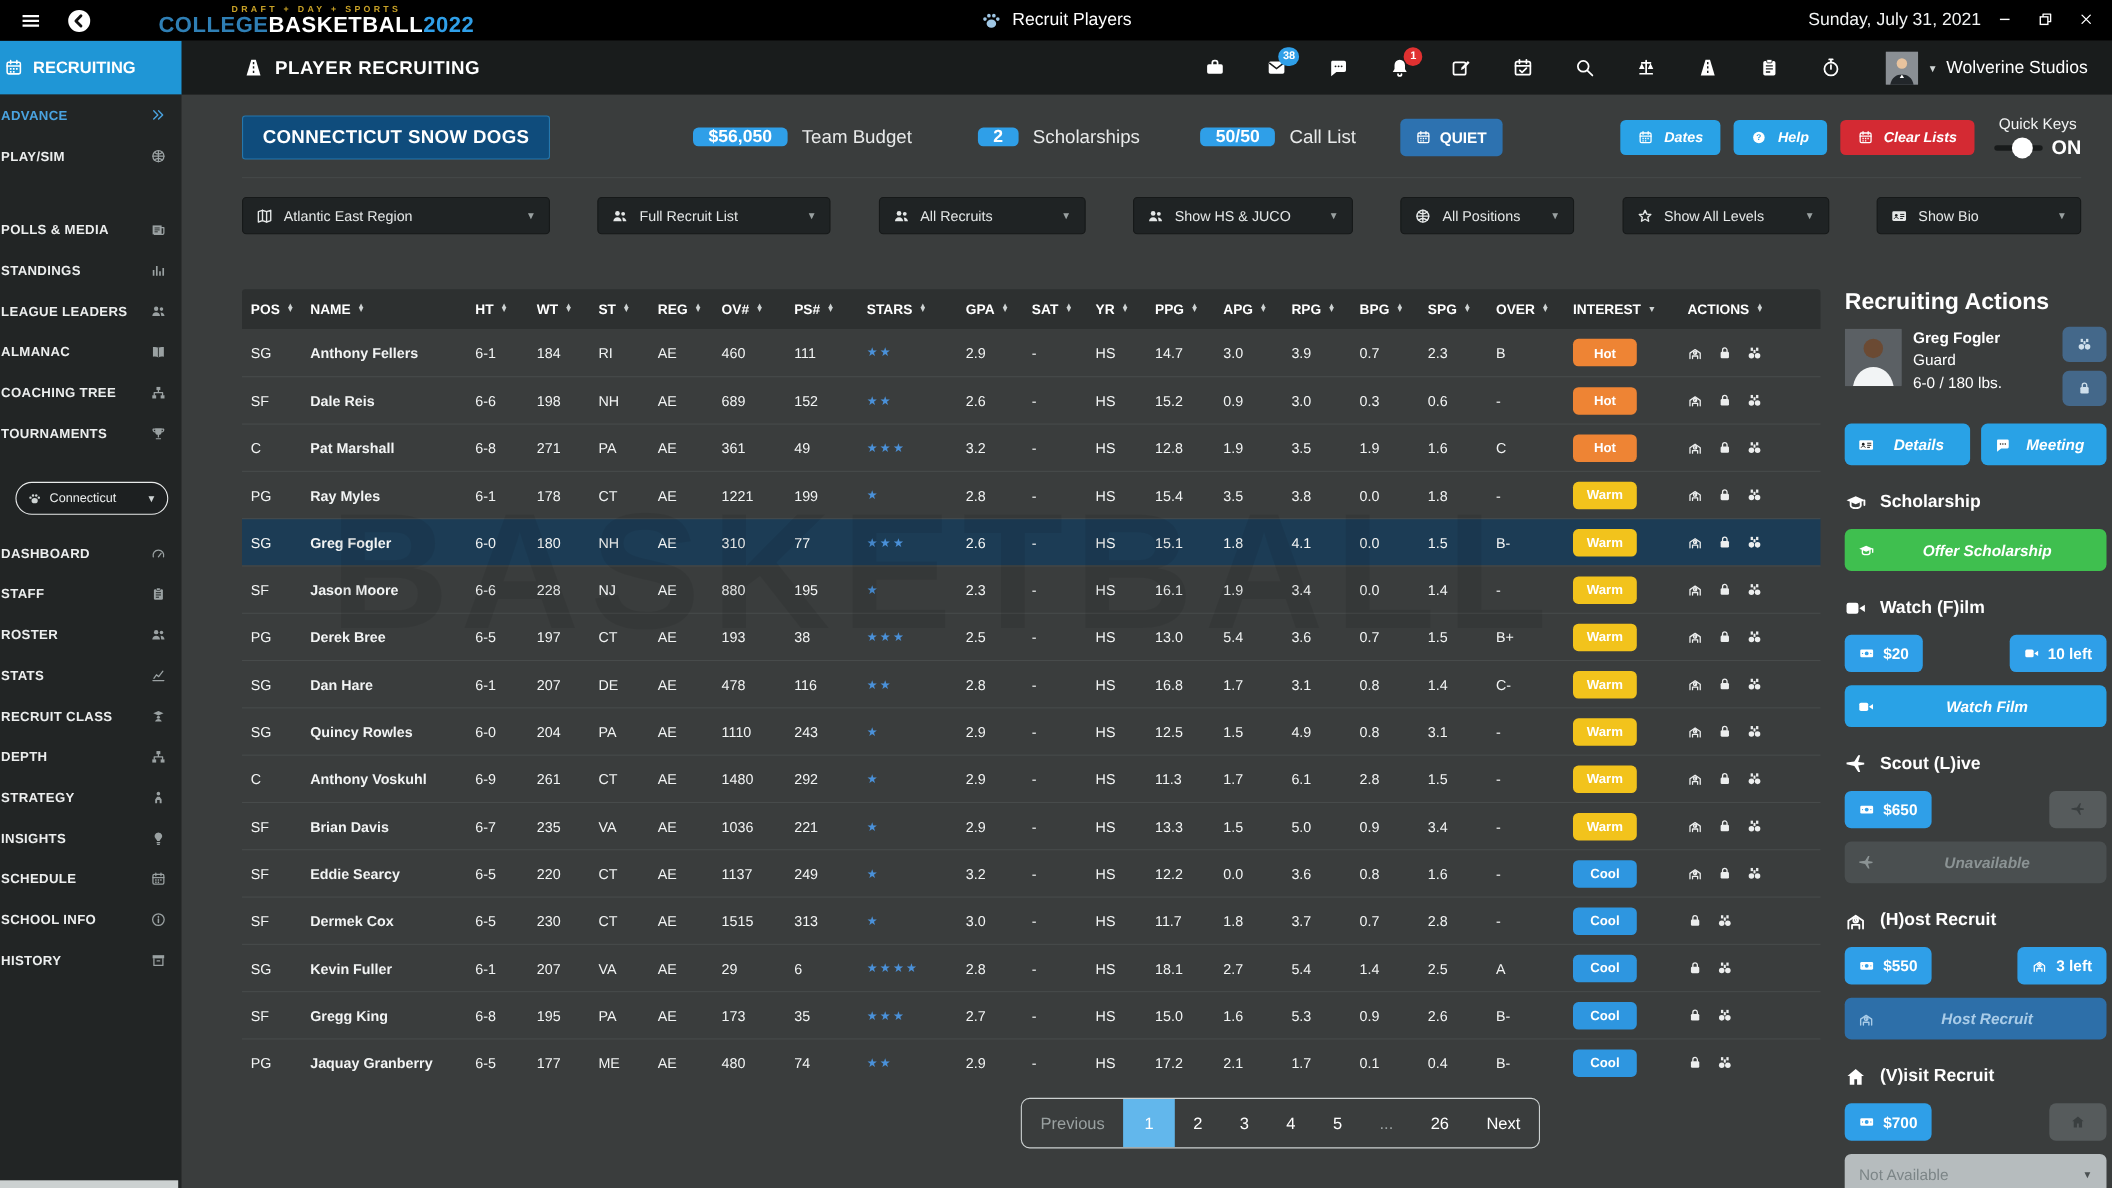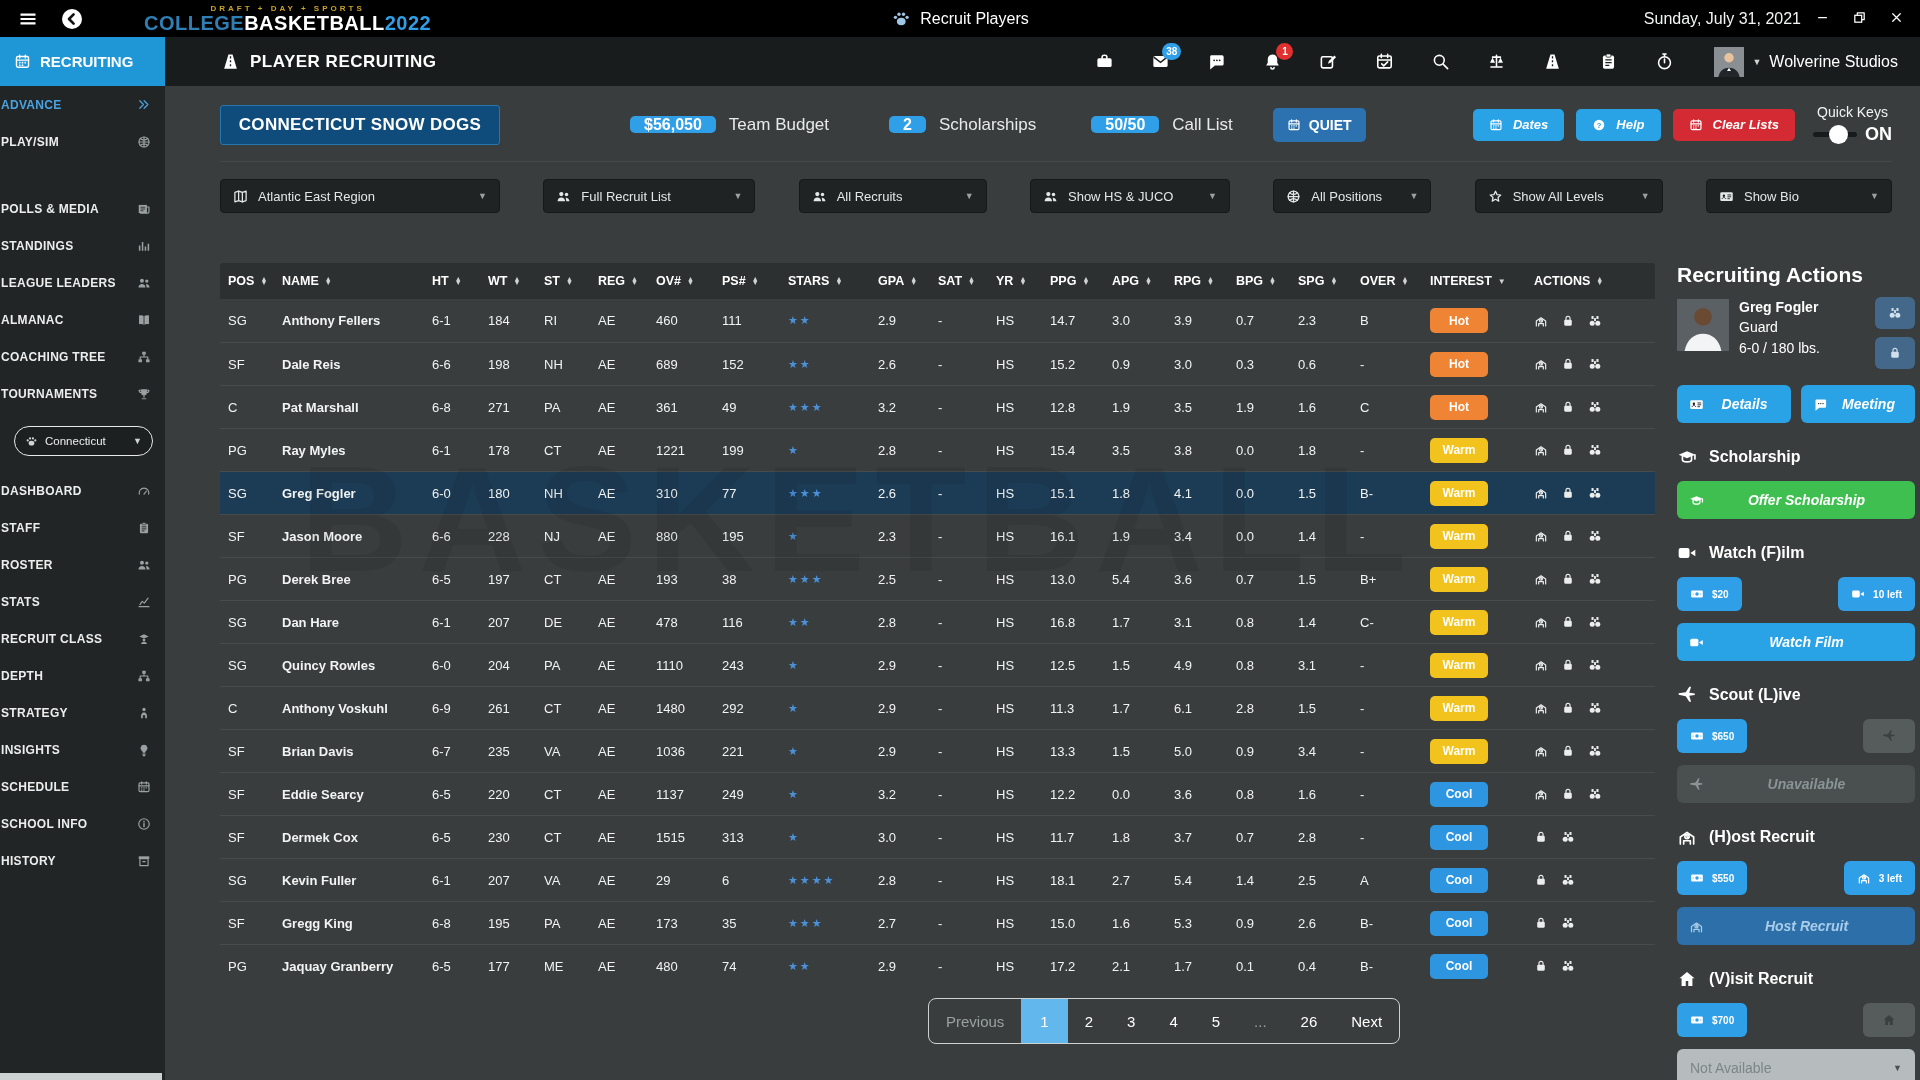--- a/index.html
+++ b/index.html
@@ -19,42 +19,42 @@
   .logo-main .c1 { color:#2f7fb5; } .logo-main .c2 { color:#fff; } .logo-main .c3 { color:#2f9fe8; }
   .tb-center { position:absolute; left:50%; transform:translateX(-50%); display:flex; align-items:center; gap:9px; font-size:16px; }
   .tb-center .ic { font-size:20px; color:#9fc6e4; }
   .tb-right { margin-left:auto; display:flex; align-items:flex-start; gap:14px; }
   .tb-date { font-size:16px; color:#f2f4f4; }
   .winbtns { display:flex; align-items:center; gap:22px; padding-right:6px; }
   .winbtn { font-size:15px; color:#fff; cursor:pointer; }
 
   
   .appbar { height:49px; background:#191c1c; display:flex; align-items:center; }
-  .recruiting-tab { width:165px; height:49px; background:#1f96d6; display:flex; align-items:center; gap:9px; padding-left:14px; font-size:15px; font-weight:bold; cursor:pointer; flex:0 0 auto; }
+  .recruiting-tab { width:165px; height:49px; background:#1f96d6; display:flex; align-items:center; gap:9px; padding-left:4px; font-size:15px; font-weight:bold; cursor:pointer; flex:0 0 auto; }
   .recruiting-tab .ic { font-size:17px; }
   .page-title { display:flex; align-items:center; gap:10px; margin-left:56px; font-size:17px; font-weight:bold; letter-spacing:.5px; }
   .page-title .ic { font-size:19px; }
   .toolbar { margin-left:auto; display:flex; align-items:center; gap:37px; }
   .toolbtn { position:relative; font-size:19px; color:#fff; cursor:pointer; }
   .toolbadge { position:absolute; top:-9px; right:-11px; min-width:17px; height:17px; border-radius:9px; font-size:10px; font-weight:bold; display:flex; align-items:center; justify-content:center; padding:0 4px; }
   .user-menu { display:flex; align-items:center; gap:8px; margin-left:40px; margin-right:22px; cursor:pointer; }
   .user-avatar { width:30px; height:34px; border-radius:3px; overflow:hidden; }
   .user-avatar svg { width:100%; height:100%; }
   .caret { font-size:9px; color:#cfd4d4; }
   .user-name { font-size:16px; }
 
   
   .sidebar { position:absolute; top:86px; left:0; bottom:0; width:165px; background:#222525; }
   .side-item { height:37px; display:flex; align-items:center; padding:0 14px 0 1px; font-size:12px; font-weight:bold; letter-spacing:.3px; color:#eceeee; cursor:pointer; }
   .side-item .lbl { flex:1; }
   .side-item .ic { font-size:14px; color:#9aa1a2; }
   .side-item.active { color:#4aa3e0; }
   .side-item.active .ic { color:#4aa3e0; font-size:15px; }
   .side-gap { height:30px; }
-  .team-select { margin:14px 12px 16px 14px; height:30px; border:1px solid #e8eaea; border-radius:15px; display:flex; align-items:center; gap:7px; padding:0 10px; cursor:pointer; background:#1d2021; }
+  .team-select { margin:26px 12px 16px 14px; height:30px; border:1px solid #e8eaea; border-radius:15px; display:flex; align-items:center; gap:7px; padding:0 10px; cursor:pointer; background:#1d2021; }
   .team-select .ic { font-size:13px; color:#cfd4d4; }
   .team-select .lbl { flex:1; font-size:11.5px; color:#eceeee; }
   .side-strip { position:absolute; bottom:0; left:0; width:162px; height:7px; background:#ccd1d1; }
 
   
   .main { position:absolute; top:86px; left:165px; right:0; bottom:0; }
   .teambar { display:flex; align-items:center; margin:18px 28px 0 55px; height:58px; border-bottom:1px solid #454949; padding-bottom:16px; }
   .team-btn { width:280px; height:40px; background:#0f4c7c; border:1px solid #2577ad; border-radius:3px; display:flex; align-items:center; justify-content:center; font-size:17px; font-weight:bold; letter-spacing:.3px; cursor:pointer; }
   .badge { background:#2f9fe8; border-radius:5px; height:17px; display:inline-flex; align-items:center; justify-content:center; padding:0 14px; font-size:16px; font-weight:bold; color:#fff; }
   .bar-label { font-size:17px; color:#e8eaea; margin-left:13px; }
@@ -115,21 +115,21 @@
   .panel-btn .ic { font-style:normal; font-size:15px; margin-right:6px; }
   .panel-btn .t { flex:1; text-align:center; }
   .panel-btn.green { background:#3fbf4f; }
   .panel-btn.full { width:100%; }
   .panel-btn.disabled { background:#4a4f50; color:#8b9394; }
   .panel-btn.mutedblue { background:#2d6fa9; color:#a9cce8; }
   .section { margin-top:24px; }
   .sec-head { display:flex; align-items:center; gap:12px; font-size:16px; font-weight:bold; }
   .sec-head .ic { font-size:20px; }
   .badge-row { display:flex; justify-content:space-between; margin:14px 0 12px; }
-  .cost-badge { background:#2f9fe8; border-radius:6px; height:34px; display:inline-flex; align-items:center; gap:8px; padding:0 13px; font-size:10px; font-weight:bold; }
+  .cost-badge { background:#2f9fe8; border-radius:6px; height:34px; display:inline-flex; align-items:center; gap:8px; padding:0 13px; font-size:14px; font-weight:bold; }
   .cost-badge .ic { font-size:14px; }
   .sq-btn { width:52px; height:34px; background:#565b5c; border-radius:6px; display:flex; align-items:center; justify-content:center; font-size:14px; color:#3a3f40; cursor:pointer; }
   .na-select { height:38px; background:#b6bcbe; border-radius:6px; display:flex; align-items:center; padding:0 13px; font-size:14px; color:#7c8587; cursor:pointer; margin-bottom:14px; }
   .na-select .lbl { flex:1; }
   .na-select .caret { color:#4a5052; }
 </style>
 </head>
 <body>
 
 <div class="app">

